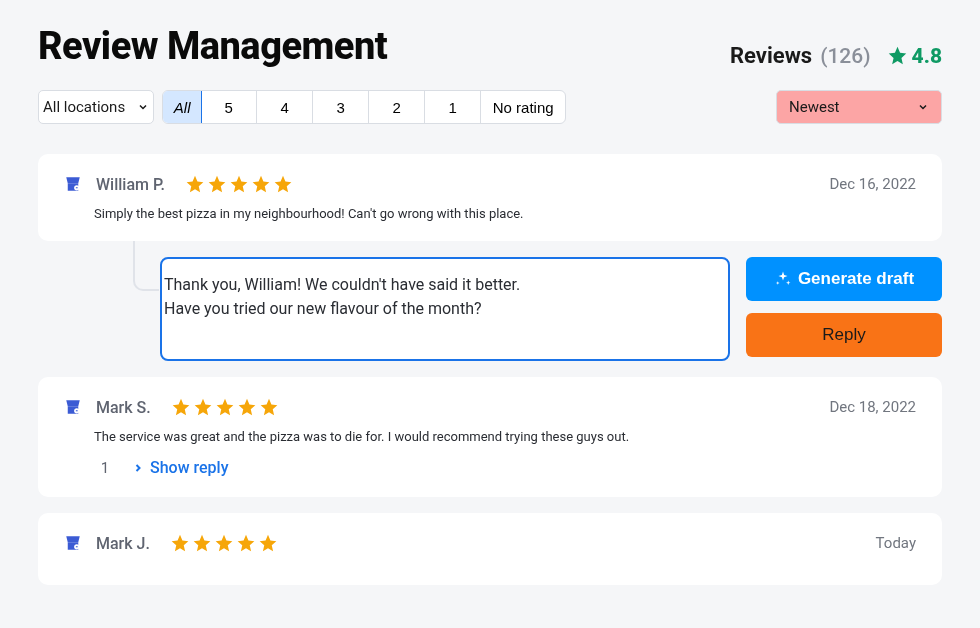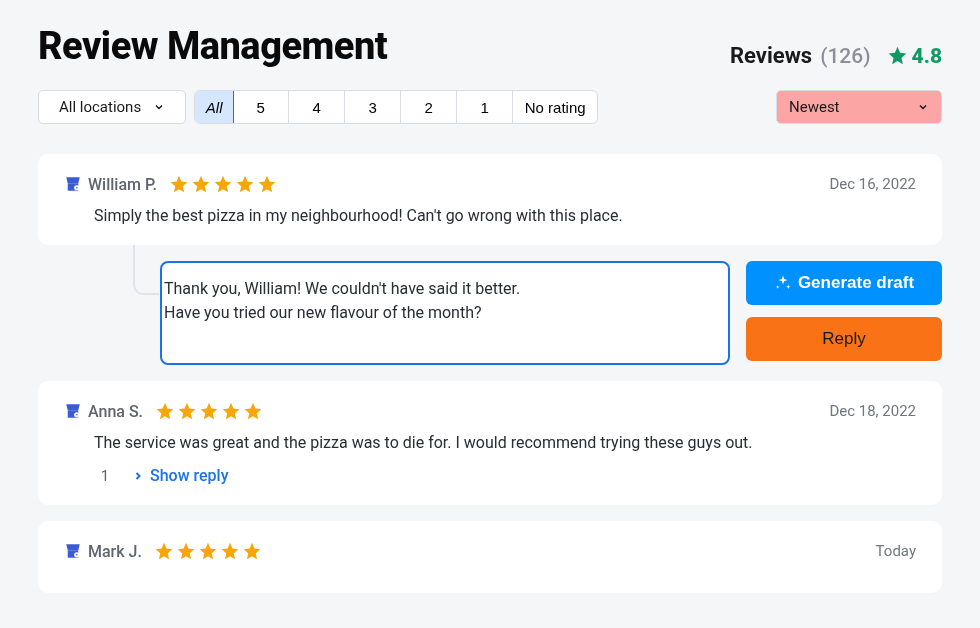--- a/index.html
+++ b/index.html
@@ -57,21 +57,21 @@
       margin-bottom: 30px;
     }
     .left-controls { display: flex; gap: 8px; }
     .location-select {
       display: flex;
       align-items: center;
       gap: 12px;
       background: #fff;
       border: 1px solid #d9dde3;
       border-radius: 5px;
-      padding: 7px 20px;
+      padding: 7px 4px;
       font-size: 15px;
       cursor: pointer;
     }
     .seg {
       display: flex;
       border: 1px solid #d9dde3;
       border-radius: 6px;
       background: #fff;
       overflow: hidden;
     }
@@ -114,41 +114,41 @@
     }
     .card-header {
       display: flex;
       align-items: center;
       justify-content: space-between;
       margin-bottom: 12px;
     }
     .user-info {
       display: flex;
       align-items: center;
-      gap: 6px;
+      gap: 14px;
     }
     .platform-icon {
       width: 18px;
       height: 18px;
       display: flex;
       align-items: center;
       justify-content: center;
     }
     .user-name {
       font-size: 16px;
       color: #5f6470;
       font-weight: 500;
     }
     .stars { display: flex; gap: 2px; margin-left: 6px; }
     .date {
       font-size: 15px;
       color: #71767f;
     }
     .review-text {
-      font-size: 16px;
+      font-size: 13px;
       color: #2a2d33;
       margin-left: 30px;
     }
     .reply-area {
       display: flex;
       gap: 16px;
       margin-bottom: 16px;
       position: relative;
     }
     .reply-connector {
@@ -326,21 +326,21 @@
     <div class="card-header">
       <div class="user-info">
         <span class="platform-icon">
           <svg width="18" height="18" viewBox="0 0 24 24">
               <path fill="#3b5bd4" d="M3 3h18l-2 8H5z"></path>
               <path fill="#3b5bd4" d="M5 11h14v10H5z"></path>
               <circle cx="17" cy="17" r="3.5" fill="#fff"></circle>
               <path fill="#3b5bd4" d="M15.8 16.3h2.4v1.4h-2.4z"></path>
             </svg>
         </span>
-        <span class="user-name">Anna S.</span>
+        <span class="user-name">Mark S.</span>
         <div class="stars">
           <svg width="20" height="20" viewBox="0 0 24 24" fill="#f6a609">
               <path d="M12 2l2.9 6.9L22 9.8l-5.5 5 1.6 7.2L12 18.3 5.9 22l1.6-7.2L2 9.8l7.1-.9z"></path>
             </svg>
           <svg width="20" height="20" viewBox="0 0 24 24" fill="#f6a609">
               <path d="M12 2l2.9 6.9L22 9.8l-5.5 5 1.6 7.2L12 18.3 5.9 22l1.6-7.2L2 9.8l7.1-.9z"></path>
             </svg>
           <svg width="20" height="20" viewBox="0 0 24 24" fill="#f6a609">
               <path d="M12 2l2.9 6.9L22 9.8l-5.5 5 1.6 7.2L12 18.3 5.9 22l1.6-7.2L2 9.8l7.1-.9z"></path>
             </svg>

